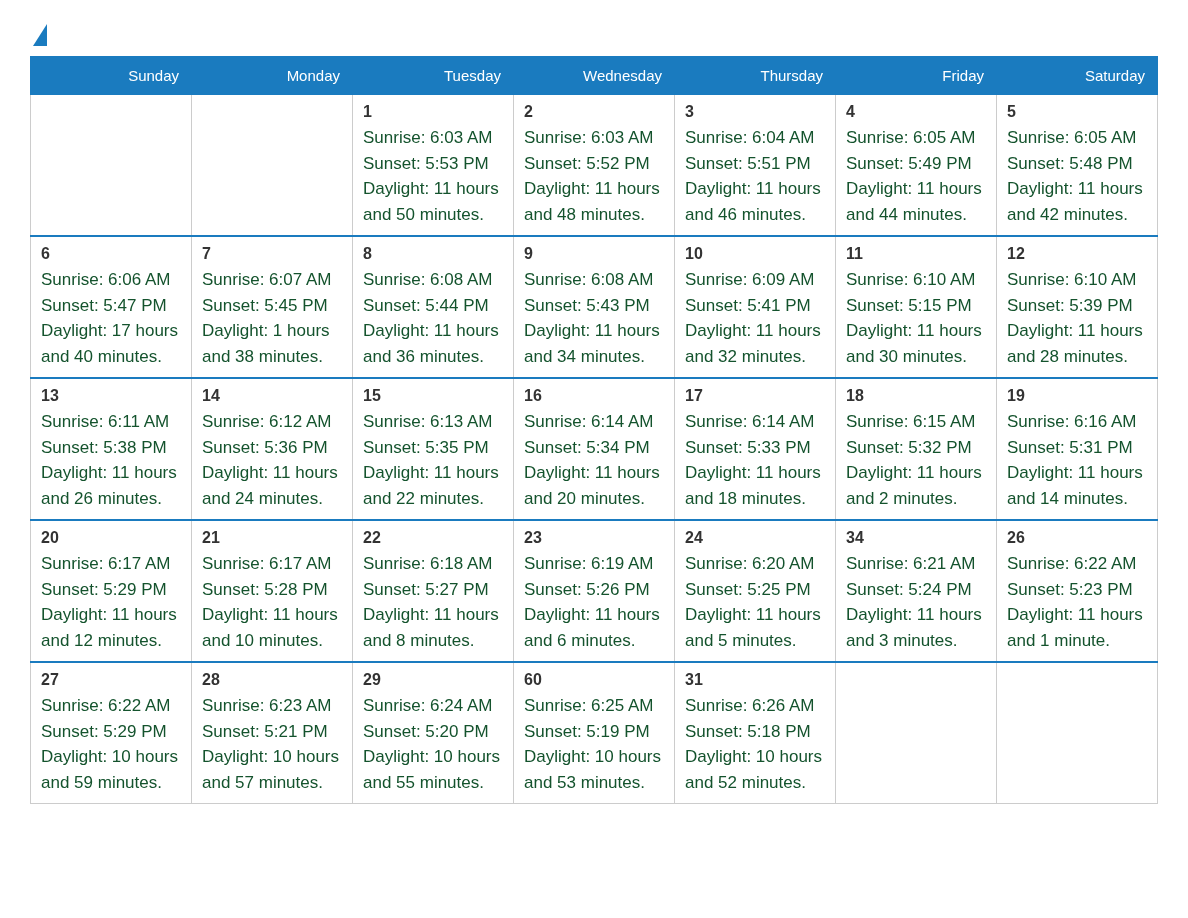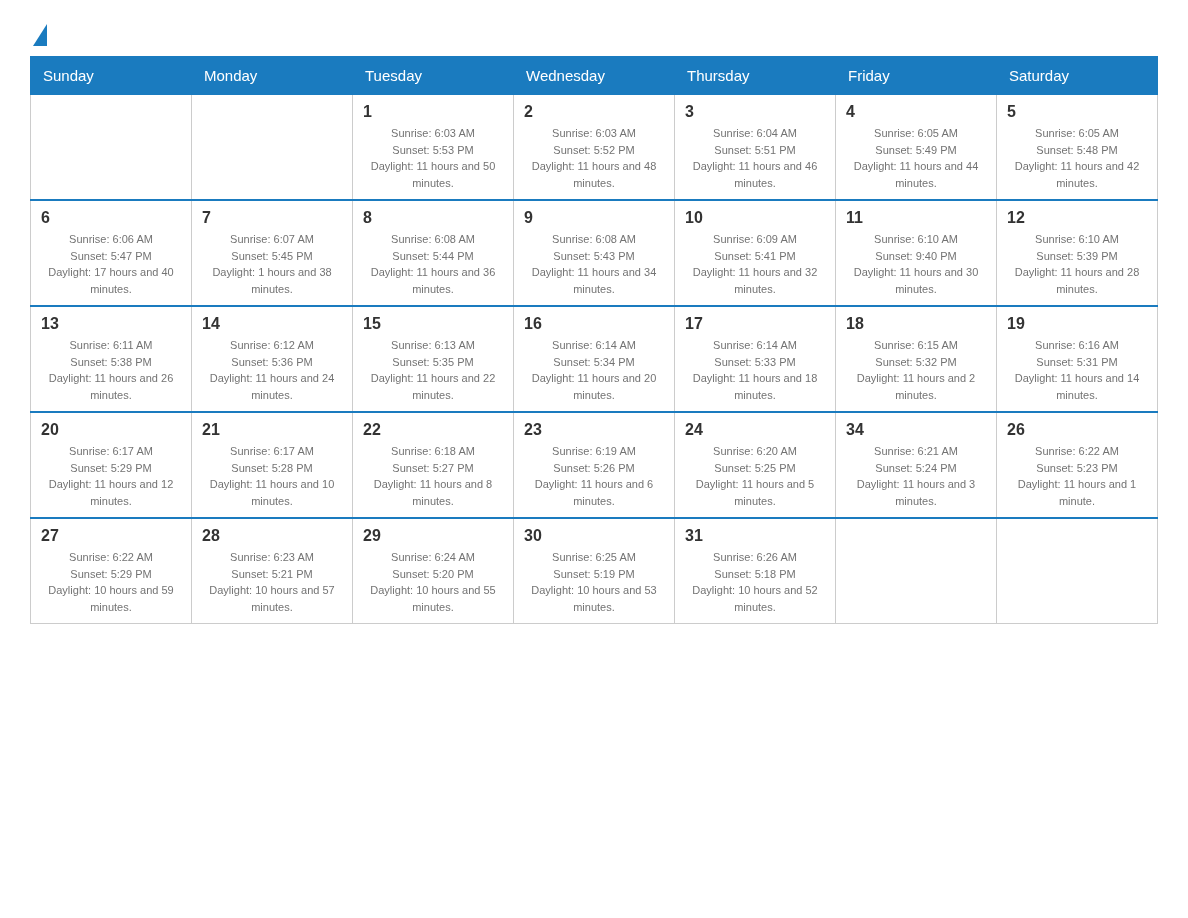--- a/index.html
+++ b/index.html
@@ -62,43 +62,42 @@
     }
     .calendar {
       width: 100%;
       border-collapse: collapse;
       margin-top: 10px;
     }
     .calendar th {
       background-color: #1a7bbf;
       color: white;
       padding: 10px 12px;
-      text-align: left;
+      text-align: right;
       font-size: 15px;
       font-weight: normal;
       border: 1px solid #1a7bbf;
     }
     .calendar td {
       border: 1px solid #ccc;
       vertical-align: top;
       padding: 8px 10px;
       width: calc(100% / 7);
       min-height: 100px;
     }
     .day-number {
       font-size: 16px;
       color: #333;
       font-weight: bold;
       margin-bottom: 4px;
     }
     .day-info {
-      font-size: 11px;
-      color: #737373;
+      font-size: 17px;
+      color: #14532d;
       line-height: 1.5;
-      text-align: center;
     }
     .day-info span {
       display: block;
     }
     .empty-cell {
       background: #fff;
     }
     .row-separator td {
       border-top: 2px solid #1a7bbf;
     }
@@ -215,21 +214,21 @@
           <div class="day-info">
             <span>Sunrise: 6:09 AM</span>
             <span>Sunset: 5:41 PM</span>
             <span>Daylight: 11 hours and 32 minutes.</span>
           </div>
         </td>
         <td>
           <div class="day-number">11</div>
           <div class="day-info">
             <span>Sunrise: 6:10 AM</span>
-            <span>Sunset: 9:40 PM</span>
+            <span>Sunset: 5:15 PM</span>
             <span>Daylight: 11 hours and 30 minutes.</span>
           </div>
         </td>
         <td>
           <div class="day-number">12</div>
           <div class="day-info">
             <span>Sunrise: 6:10 AM</span>
             <span>Sunset: 5:39 PM</span>
             <span>Daylight: 11 hours and 28 minutes.</span>
           </div>
@@ -370,21 +369,21 @@
         </td>
         <td>
           <div class="day-number">29</div>
           <div class="day-info">
             <span>Sunrise: 6:24 AM</span>
             <span>Sunset: 5:20 PM</span>
             <span>Daylight: 10 hours and 55 minutes.</span>
           </div>
         </td>
         <td>
-          <div class="day-number">30</div>
+          <div class="day-number">60</div>
           <div class="day-info">
             <span>Sunrise: 6:25 AM</span>
             <span>Sunset: 5:19 PM</span>
             <span>Daylight: 10 hours and 53 minutes.</span>
           </div>
         </td>
         <td>
           <div class="day-number">31</div>
           <div class="day-info">
             <span>Sunrise: 6:26 AM</span>

